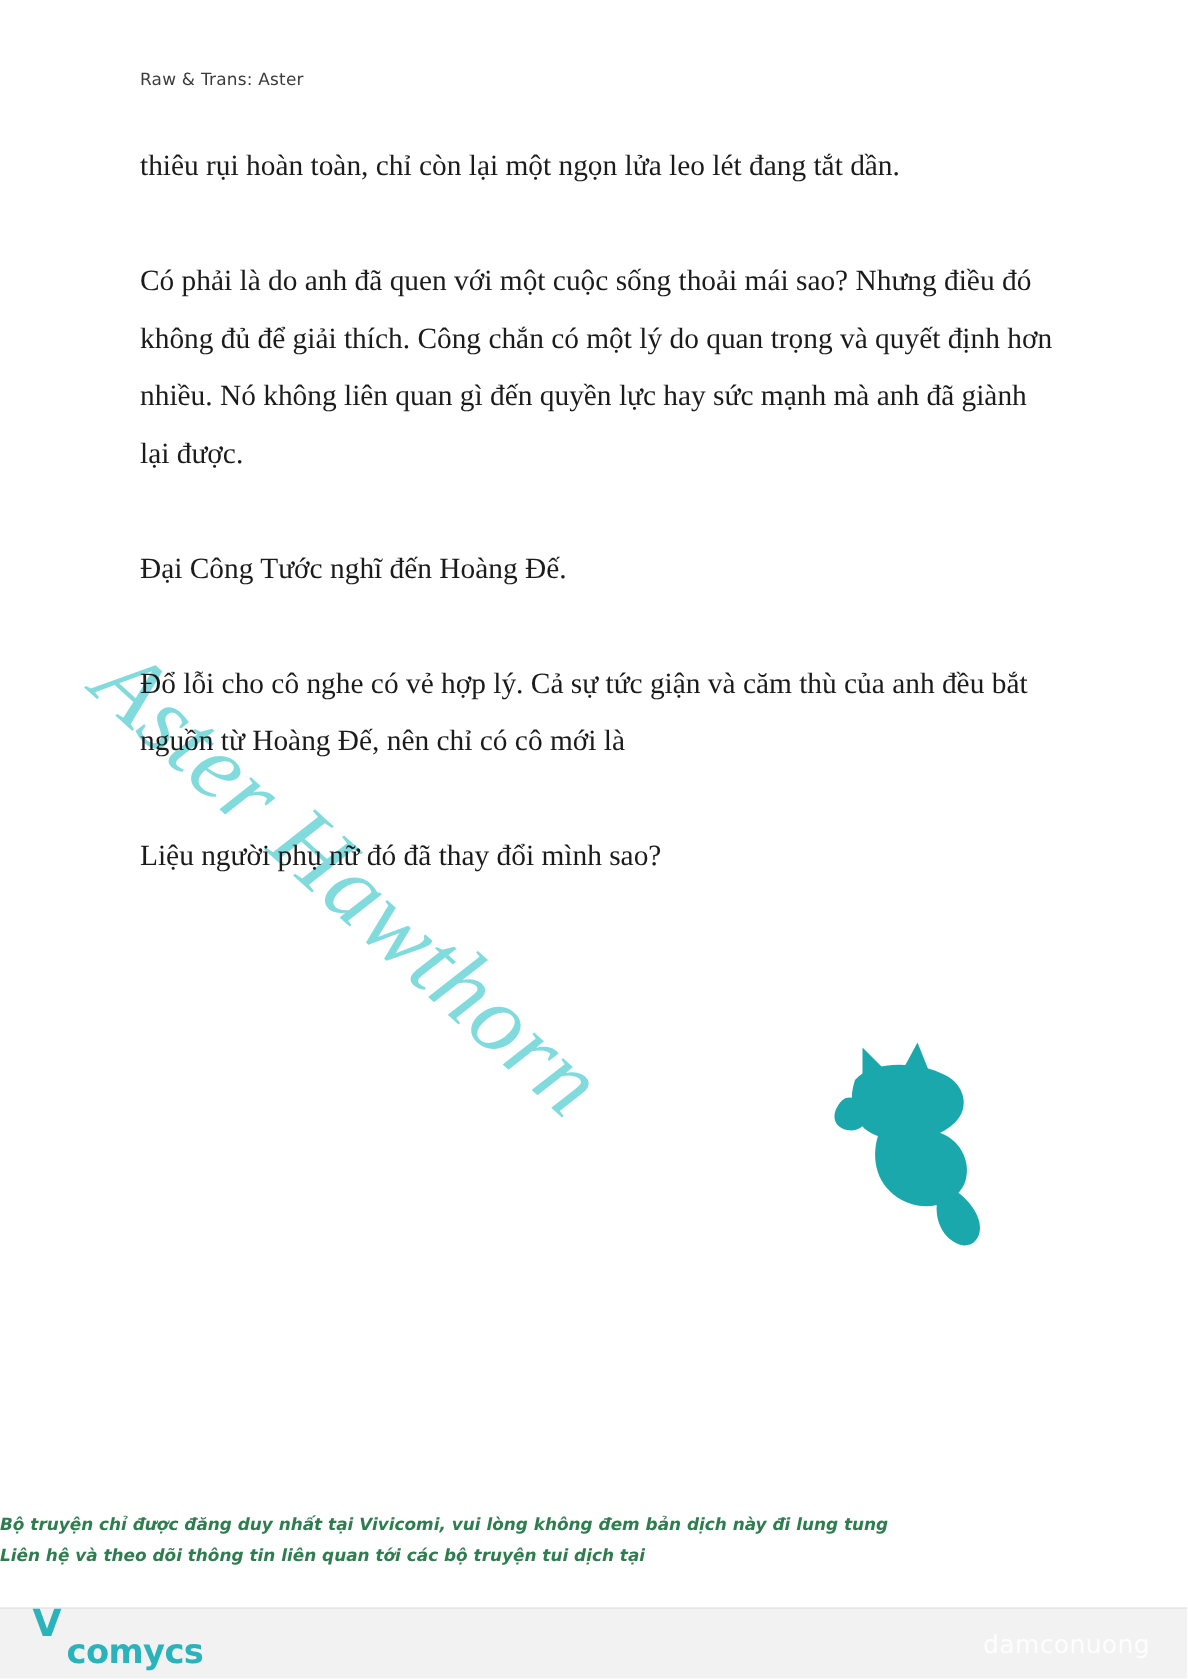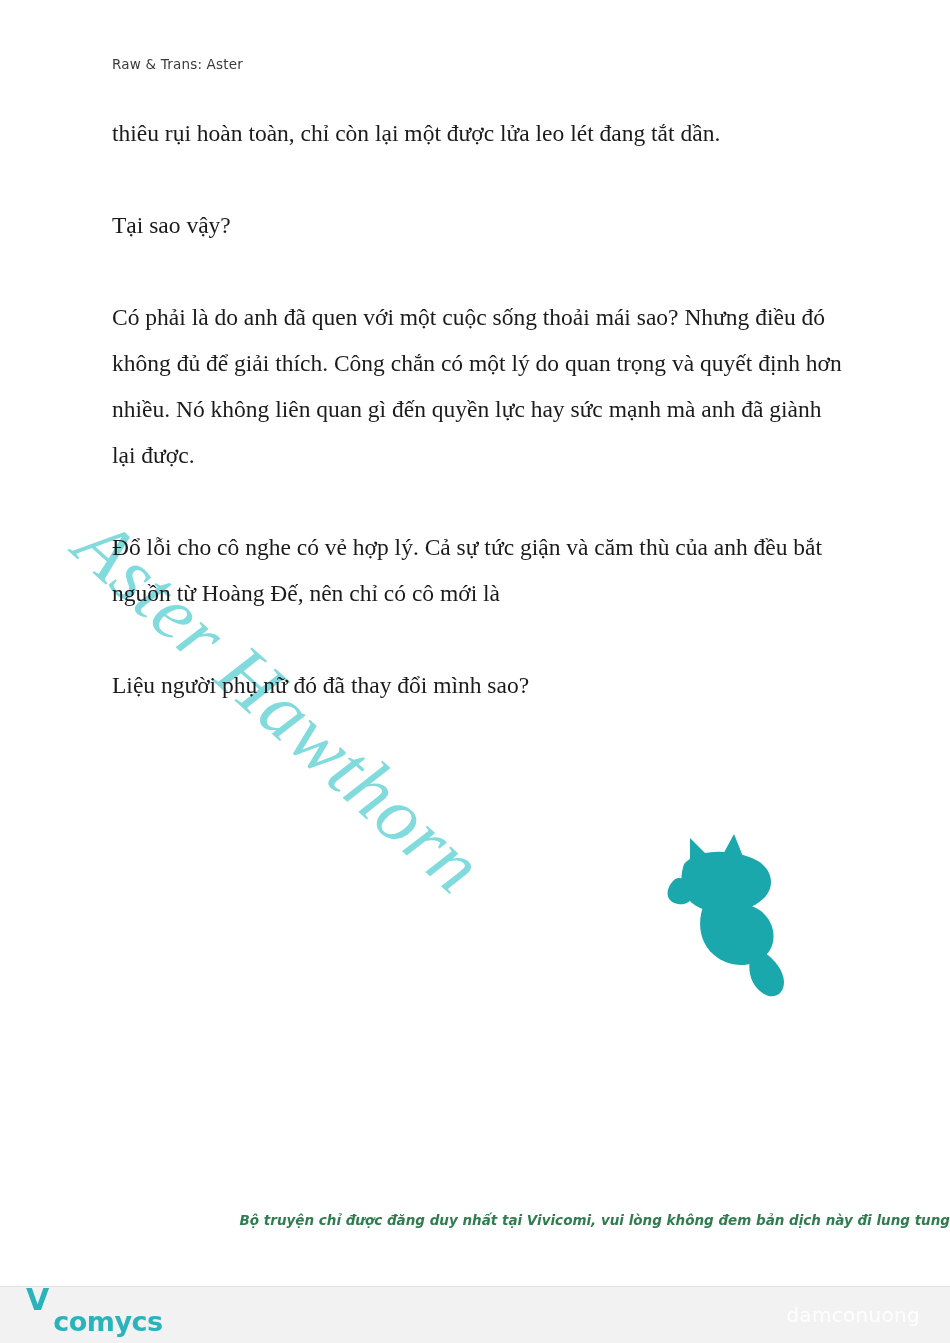--- a/index.html
+++ b/index.html
@@ -81,21 +81,21 @@
     width: 130px;
     height: 180px;
     z-index: 1;
     pointer-events: none;
   }
   .footer-credits {
     position: absolute;
     left: 0;
     right: 0;
     top: 1208px;
-    text-align: right;
+    text-align: left;
     font-family: "DejaVu Sans", sans-serif;
     font-style: italic;
     font-weight: bold;
     font-size: 13.5px;
     line-height: 25px;
     color: #2f7d4f;
     z-index: 4;
   }
   .footer-credits .line {
     display: block;
@@ -165,29 +165,30 @@
         <path d="M14 60 C4 70, 6 82, 18 84 C28 86, 36 78, 32 68 C29 60, 20 55, 14 60 Z"></path>
       </g>
     </svg>
   </div>
 
   <div class="watermark">
     <span>Aster Hawthorn</span>
   </div>
 
   <div class="body-text">
-    <p class="para">thiêu rụi hoàn toàn, chỉ còn lại một được lửa leo lét đang tắt dần.</p>
-    <p class="para">Tại sao vậy?</p>
+    <p class="para">thiêu rụi hoàn toàn, chỉ còn lại một ngọn lửa leo lét đang tắt dần.</p>
     <p class="para">Có phải là do anh đã quen với một cuộc sống thoải mái sao? Nhưng điều đó không đủ để giải thích. Công chắn có một lý do quan trọng và quyết định hơn nhiều. Nó không liên quan gì đến quyền lực hay sức mạnh mà anh đã giành lại được.</p>
+    <p class="para">Đại Công Tước nghĩ đến Hoàng Đế.</p>
     <p class="para">Đổ lỗi cho cô nghe có vẻ hợp lý. Cả sự tức giận và căm thù của anh đều bắt nguồn từ Hoàng Đế, nên chỉ có cô mới là</p>
     <p class="para">Liệu người phụ nữ đó đã thay đổi mình sao?</p>
   </div>
 
   <div class="footer-credits">
     <span class="line">Bộ truyện chỉ được đăng duy nhất tại Vivicomi, vui lòng không đem bản dịch này đi lung tung</span>
+    <span class="line">Liên hệ và theo dõi thông tin liên quan tới các bộ truyện tui dịch tại</span>
   </div>
 
   <div class="footer-bar"></div>
 
   <div class="brand-left">
     <span class="vlogo">V</span>
     <span class="vname">comycs</span>
   </div>
 
   <div class="brand-right">damconuong</div>

